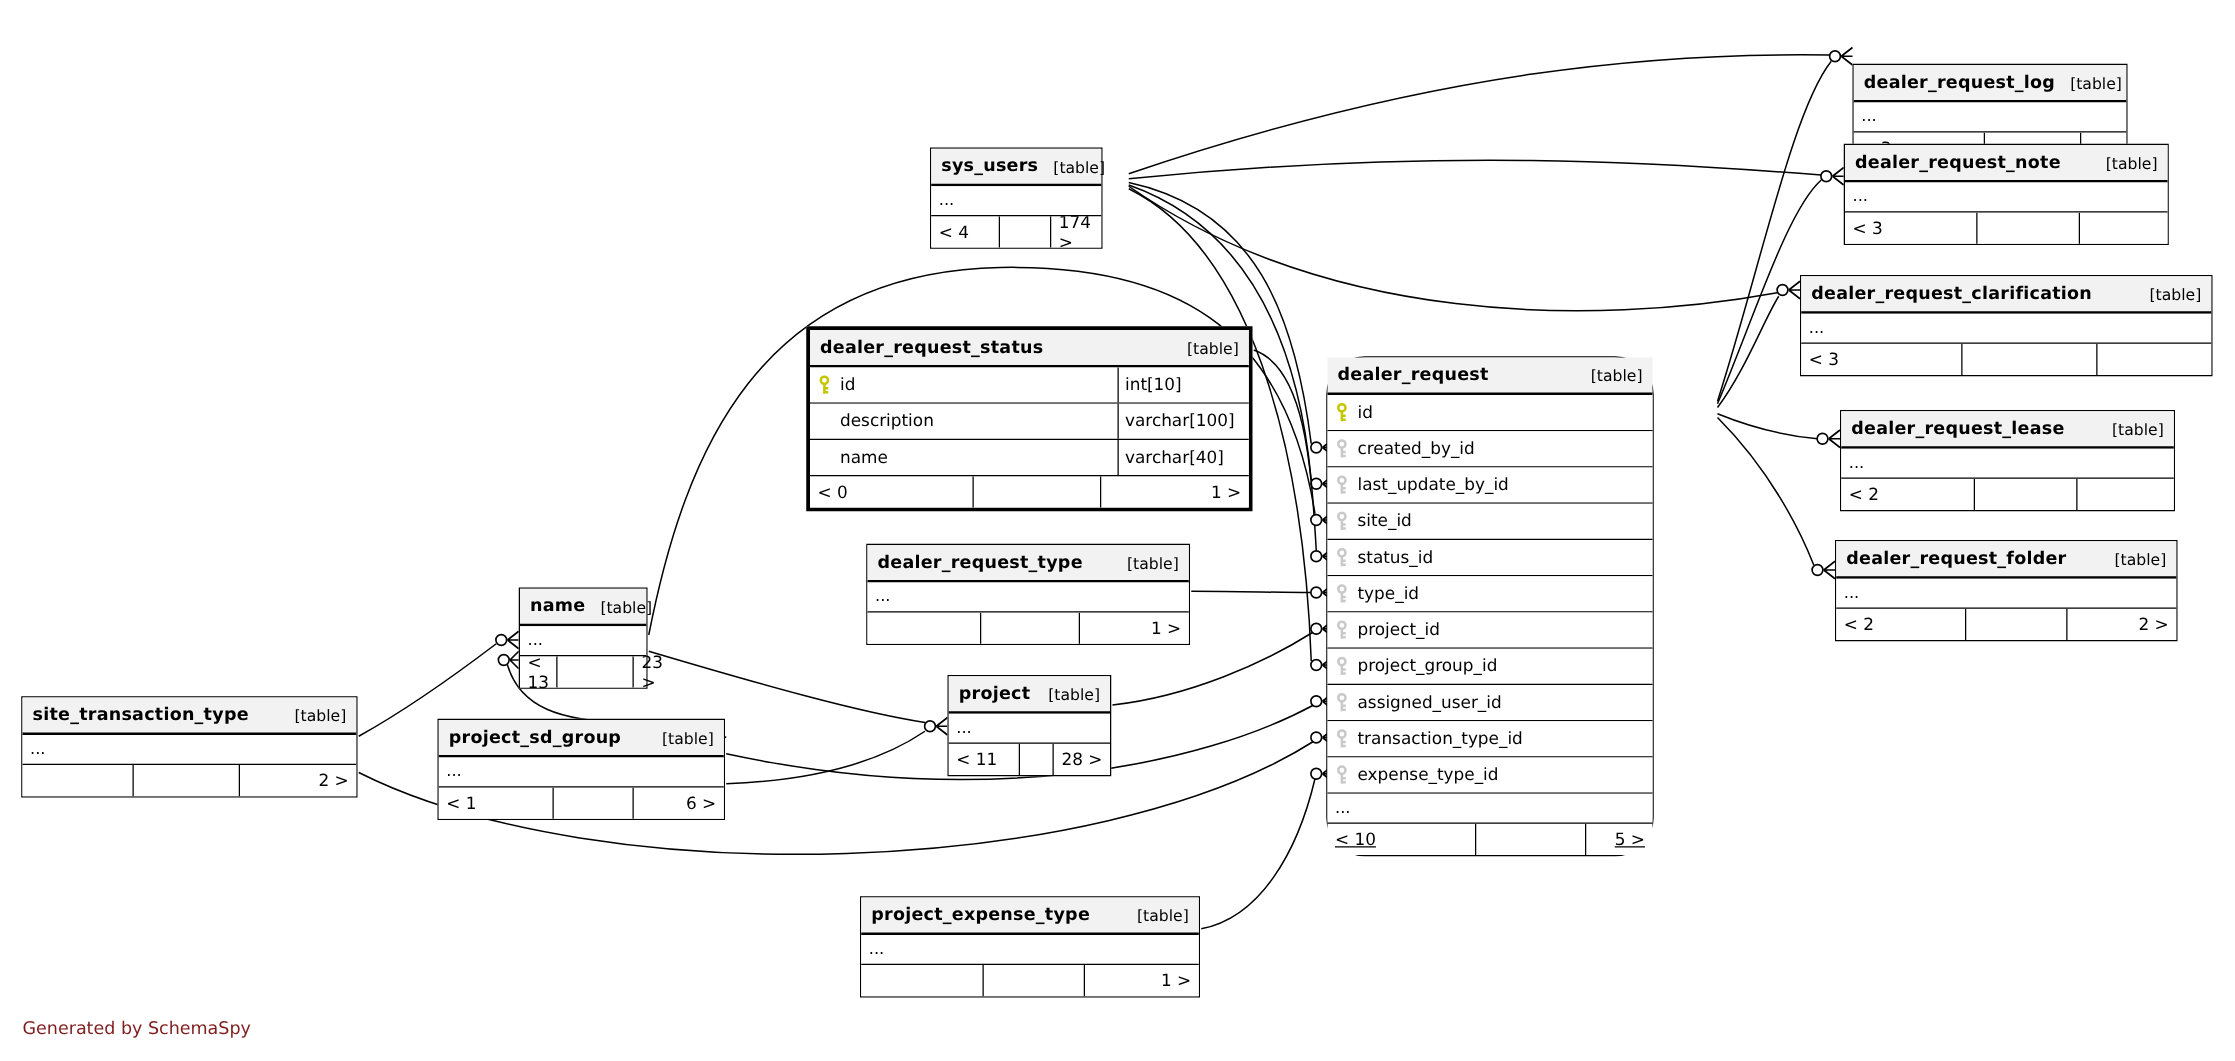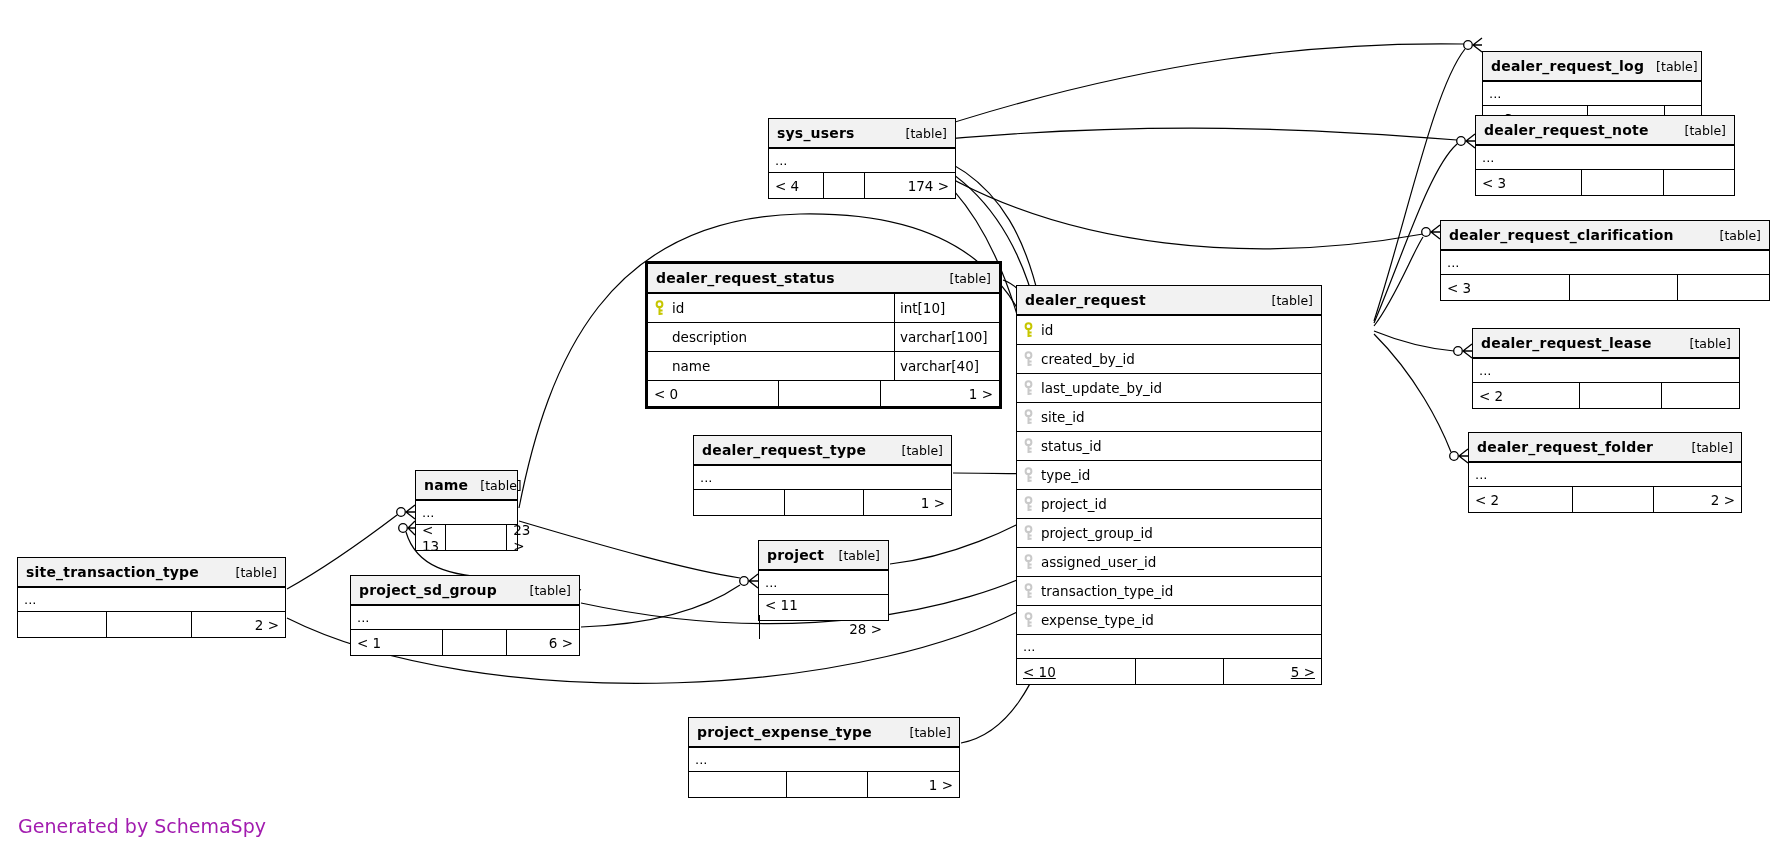--- a/index.html
+++ b/index.html
@@ -17,21 +17,21 @@
   .ttag{font-size:12.5px;margin-left:12px;}
   .row{position:relative;display:flex;align-items:center;border-bottom:1px solid #000;
        padding:0 6px;font-size:13.5px;gap:7px;box-sizing:border-box;white-space:nowrap;background:#fff;}
   .typ{position:absolute;right:0;top:0;bottom:0;border-left:1px solid #000;
        display:flex;align-items:center;padding:0 5px;box-sizing:border-box;}
   .ftr{display:flex;font-size:13.5px;box-sizing:border-box;background:#fff;}
   .fc{box-sizing:border-box;padding:2px 6px;display:flex;align-items:center;}
   .fc+.fc{border-left:1px solid #000;}
   .fc.r{justify-content:flex-end;}
   .keyicon{flex:0 0 auto;display:block;}
-  #credit{position:absolute;left:18px;top:815px;font-size:19px;color:#a21caf;}
+  #credit{position:absolute;left:18px;top:815px;font-size:14px;color:#7f1d1d;}
 </style>
 </head>
 <body>
 
 <svg id="edge-layer" width="1788" height="849">
     <path d="M 903 139 C 1150 55 1330 42 1464 44" fill="none" stroke="#000000" stroke-width="1.2"></path>
     <g>
       <path d="M 1473 45 L 1482 38 M 1473 45 L 1482 45 M 1473 45 L 1482 52" stroke="#000000" stroke-width="1.3" fill="none"></path>
       <circle cx="1468" cy="45" r="4.3" fill="#fff" stroke="#000000" stroke-width="1.3"></circle>
     </g>
@@ -119,21 +119,21 @@
       <circle cx="403" cy="528" r="4.3" fill="#fff" stroke="#000000" stroke-width="1.3"></circle>
     </g>
     <path d="M 581 627 C 665 624 712 604 740 585" fill="none" stroke="#000000" stroke-width="1.2"></path>
     <path d="M 519 521 C 610 548 688 570 740 578" fill="none" stroke="#000000" stroke-width="1.2"></path>
     <g>
       <path d="M 749 581 L 758 574 M 749 581 L 758 581 M 749 581 L 758 588" stroke="#000000" stroke-width="1.3" fill="none"></path>
       <circle cx="744" cy="581" r="4.3" fill="#fff" stroke="#000000" stroke-width="1.3"></circle>
     </g>
   </svg>
 <div id="tables">
-    <div class="tbl" style="left: 768px; top: 118px; width: 188px;">
+    <div class="tbl" style="left: 744px; top: 118px; width: 138px;">
       <div class="hdr">
         <span class="tname">sys_users</span>
         <span class="ttag">[table]</span>
       </div>
       <div class="row" style="height: 24px; font-size: 13px;">
         <span>...</span>
       </div>
       <div class="ftr" style="height: 25px;">
         <div class="fc" style="width: 54px;">&lt; 4</div>
         <div class="fc" style="width: 41px;"></div>
@@ -226,41 +226,41 @@
       </div>
     </div>
     <div class="tbl" style="left: 758px; top: 540px; width: 131px;">
       <div class="hdr">
         <span class="tname">project</span>
         <span class="ttag">[table]</span>
       </div>
       <div class="row" style="height: 24px; font-size: 13px;">
         <span>...</span>
       </div>
-      <div class="ftr" style="height: 25px; flex-direction: column;">
+      <div class="ftr" style="height: 25px;">
         <div class="fc" style="width: 56px;">&lt; 11</div>
         <div class="fc" style="width: 27px;"></div>
         <div class="fc r" style="flex: 1 1 0%;">28 &gt;</div>
       </div>
     </div>
     <div class="tbl" style="left: 688px; top: 717px; width: 272px;">
       <div class="hdr">
         <span class="tname">project_expense_type</span>
         <span class="ttag">[table]</span>
       </div>
       <div class="row" style="height: 24px; font-size: 13px;">
         <span>...</span>
       </div>
       <div class="ftr" style="height: 25px;">
         <div class="fc" style="width: 97px;"></div>
         <div class="fc" style="width: 81px;"></div>
         <div class="fc r" style="flex: 1 1 0%;">1 &gt;</div>
       </div>
     </div>
-    <div class="tbl" style="left: 1016px; top: 285px; width: 306px;">
+    <div class="tbl" style="left: 1061px; top: 285px; width: 262px; border-radius: 31px;">
       <div class="hdr">
         <span class="tname">dealer_request</span>
         <span class="ttag">[table]</span>
       </div>
       <div class="row" style="height: 29px;">
         <svg width="11" height="16" viewBox="0 0 11 16" class="keyicon">
           <circle cx="5.5" cy="4.2" r="2.9" fill="none" stroke="#c6c600" stroke-width="2"></circle>
           <path d="M5.5 7.2 L5.5 15 M5.5 10.6 L8.6 10.6 M5.5 13.8 L8.6 13.8" stroke="#c6c600" stroke-width="2" fill="none"></path>
         </svg>
         <span>id</span>

